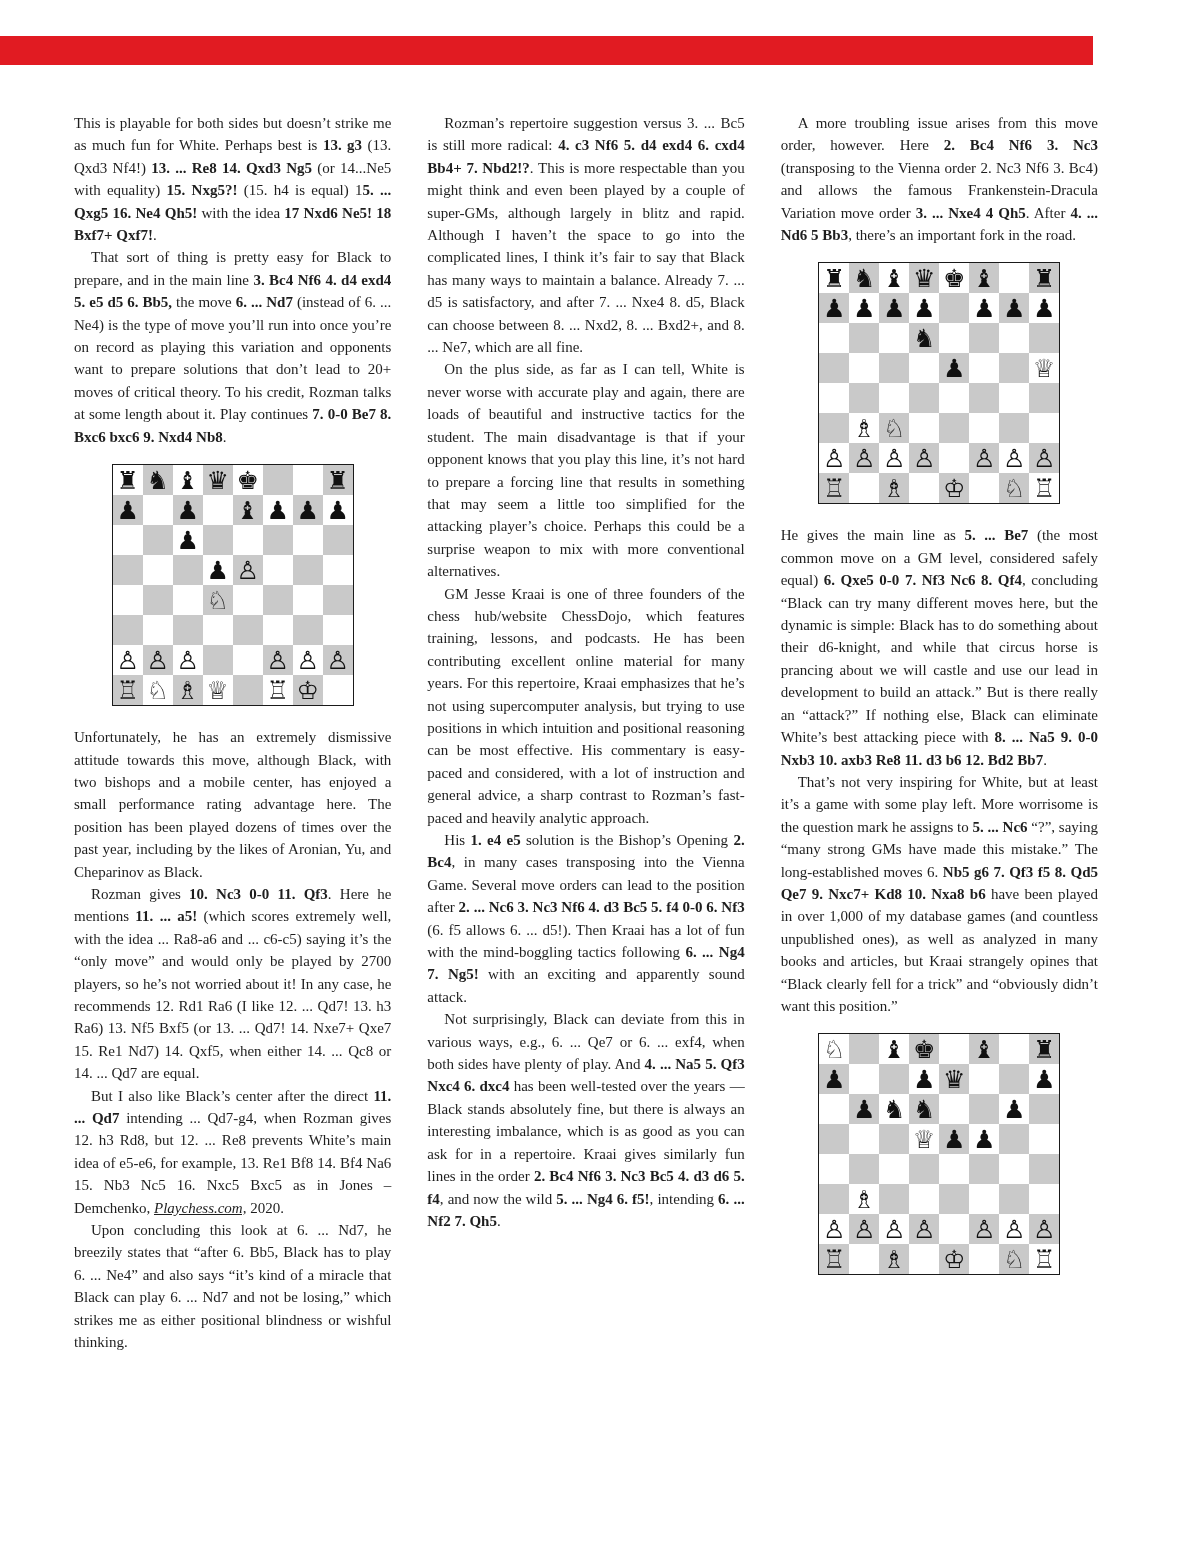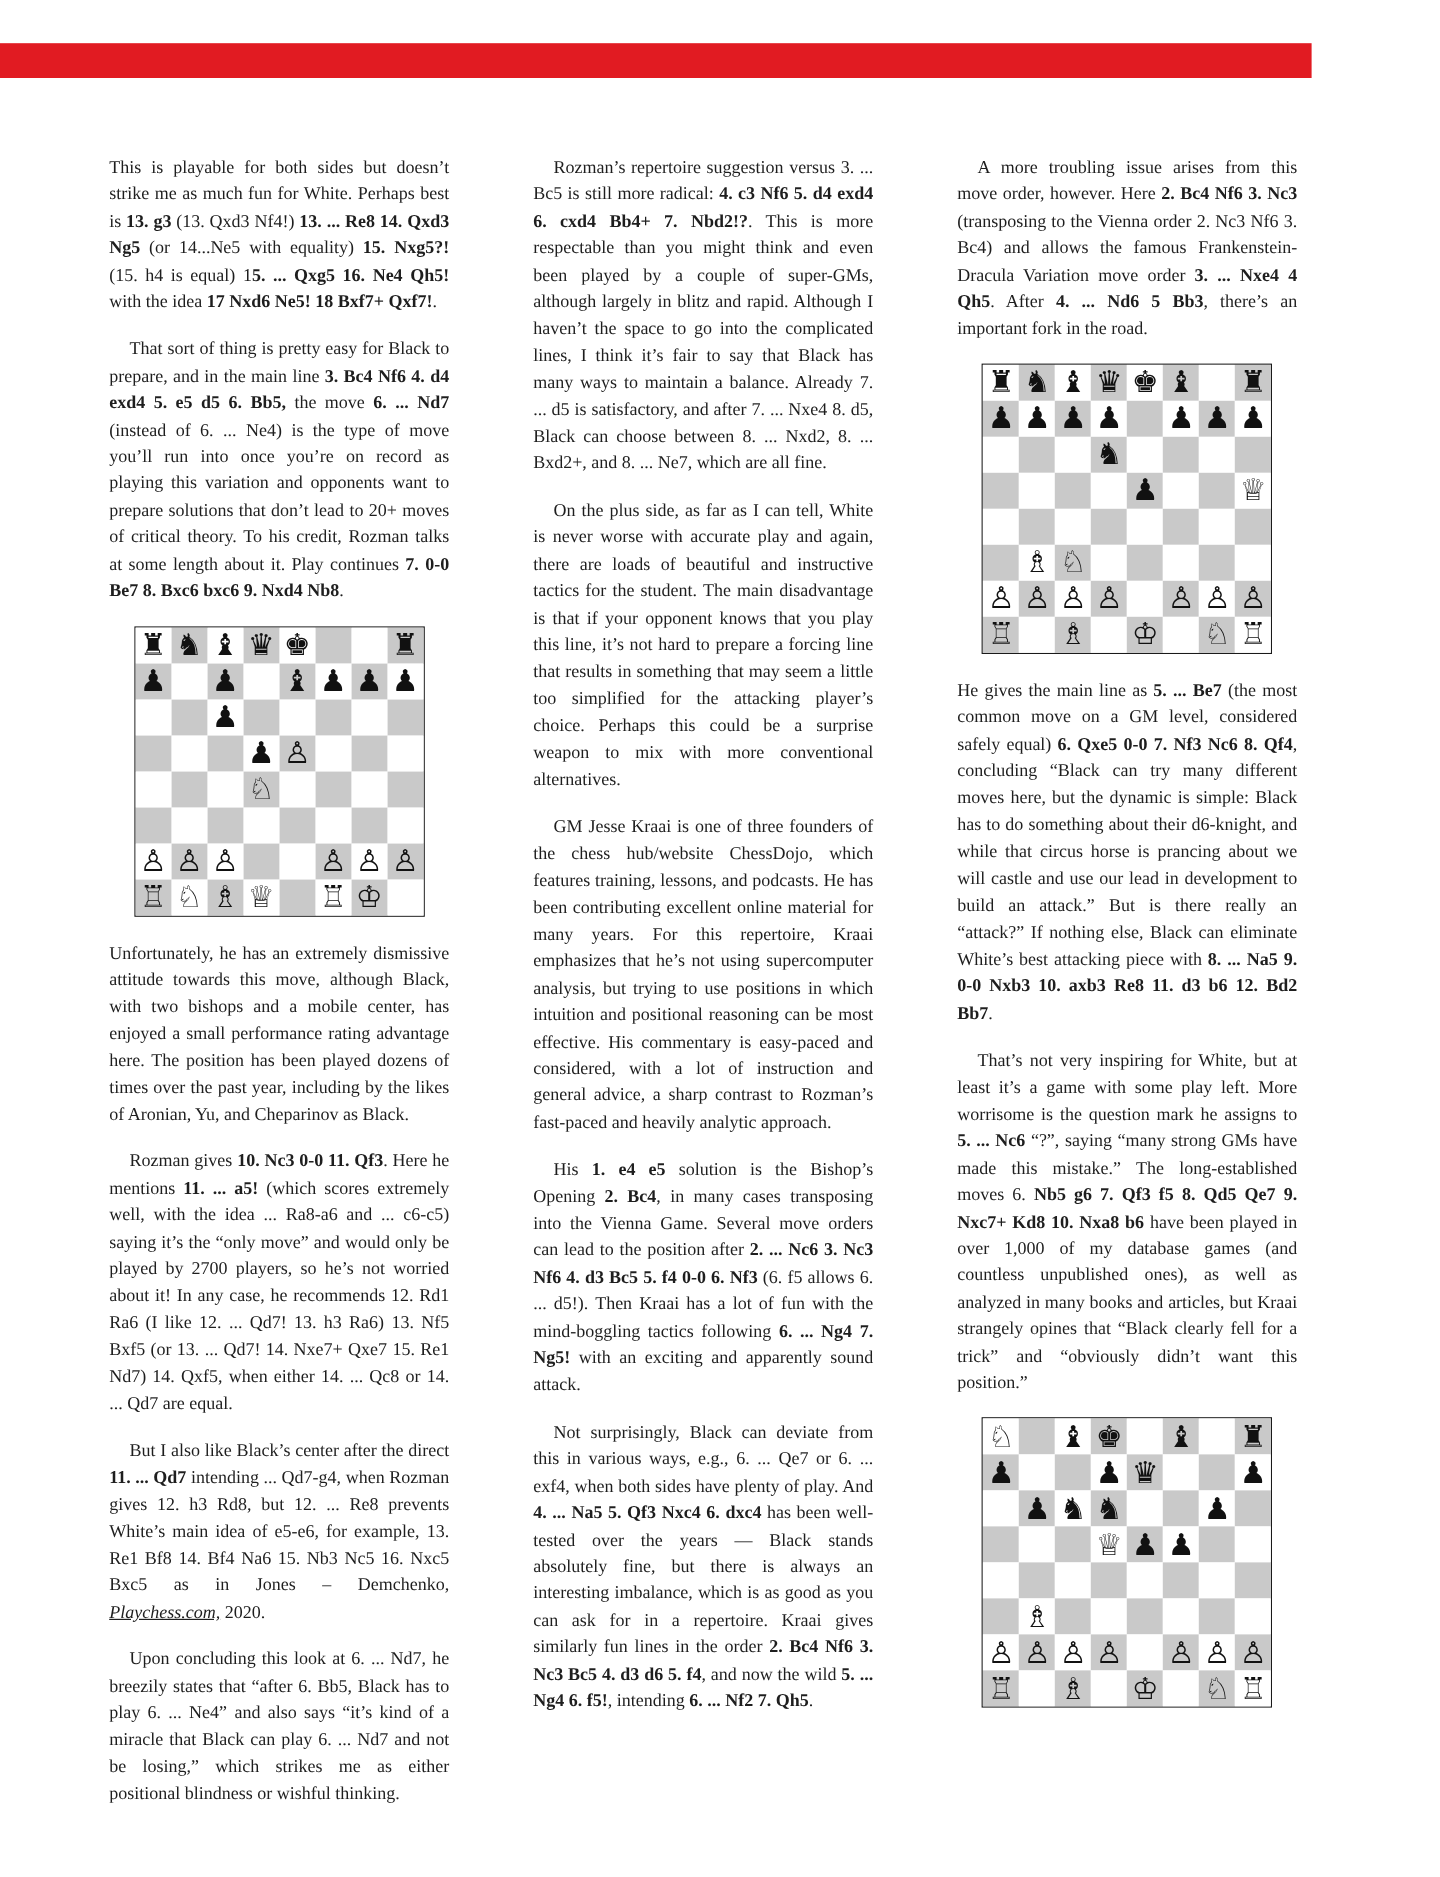--- a/index.html
+++ b/index.html
@@ -21,21 +21,21 @@
     position: absolute; left: 74px; top: 112px;
     width: 1024px;
     display: flex; gap: 36px;
   }
   .col {
     flex: 1 1 0;
     font-size: 15px;
     line-height: 22.4px;
     text-align: justify;
   }
-  .col p { margin: 17px; }
+  .col p { margin: 0; }
   .col p.indent { text-indent: 17px; }
   .col b { font-weight: bold; }
   .col i { font-style: italic; text-decoration: underline; }
   .board-wrap { width: 242px; margin: 16px auto 20px auto; }
   .board {
     width: 242px; height: 242px;
     border: 1px solid #1a1a1a;
     display: grid;
     grid-template-columns: repeat(8, 30px);
     grid-template-rows: repeat(8, 30px);

